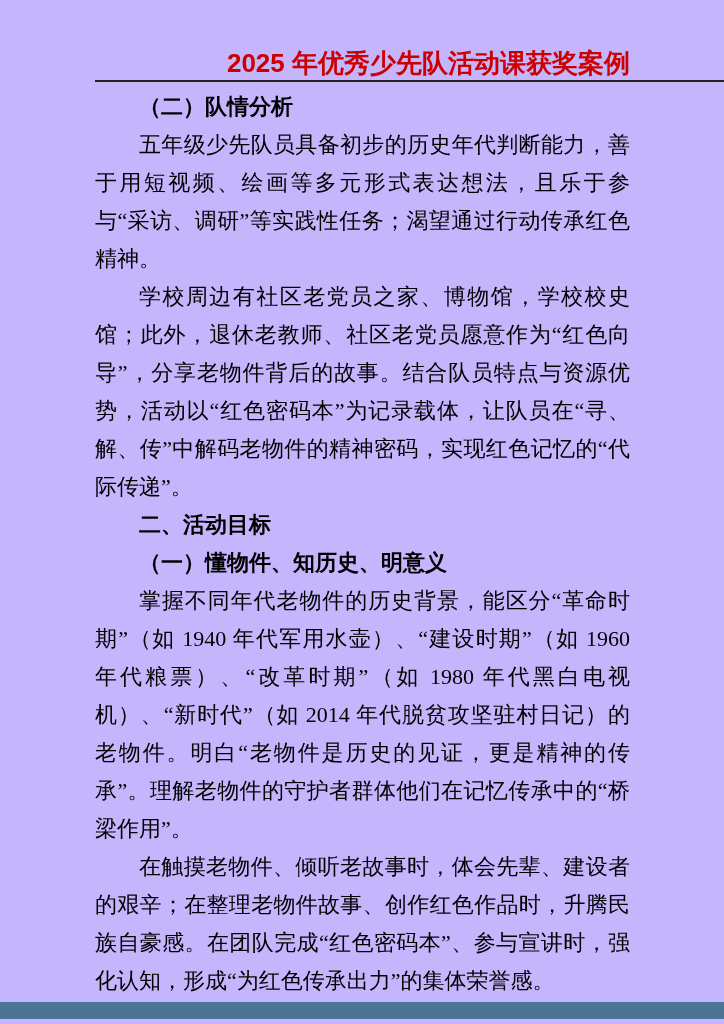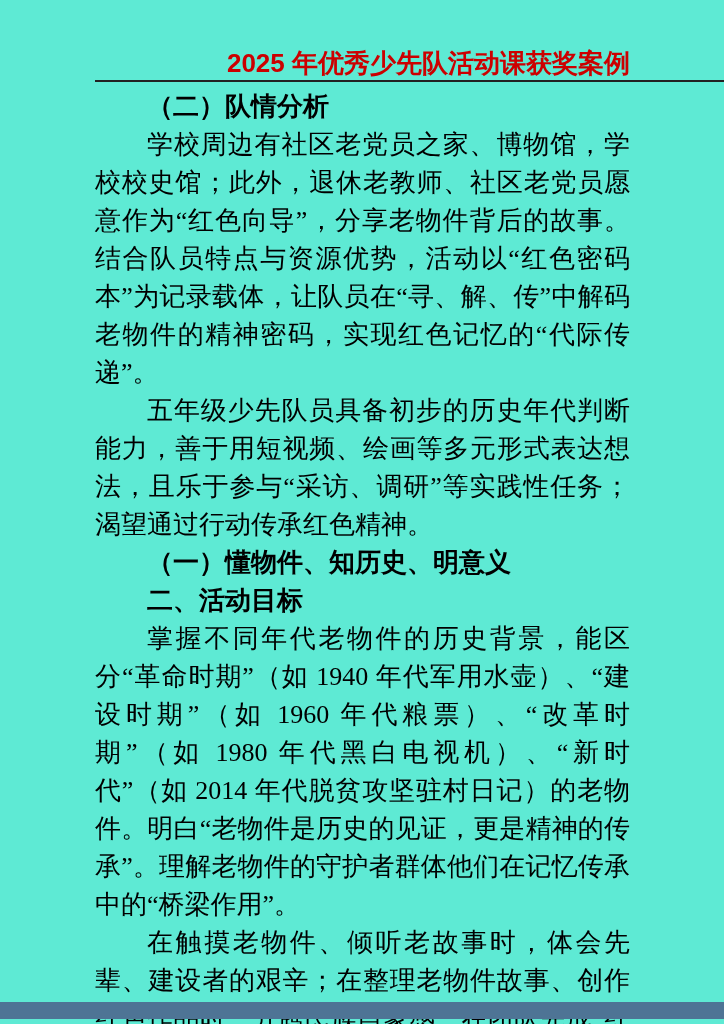--- a/index.html
+++ b/index.html
@@ -8,21 +8,21 @@
     height: 1024px;
     position: relative;
     background: #ffffff;
     overflow: hidden;
     font-family: "Liberation Serif", serif;
     color: #000000;
   }
   .page {
     position: absolute;
     inset: 0;
-    background: #5eead4;
+    background: #c4b5fd;
   }
   .doc-header {
     margin: 48px 94px 0 95px;
   }
   .doc-title {
     font-family: "Liberation Sans", sans-serif;
     font-weight: bold;
     font-size: 26px;
     line-height: 30px;
     color: #cc0000;
@@ -41,21 +41,21 @@
   .doc-body {
     margin: 6px 94px 0 95px;
     font-size: 22px;
     line-height: 38px;
     text-align: justify;
   }
   .doc-body p, .doc-body h2 {
     margin: 0;
     padding: 0;
     text-indent: 2em;
-    font-size: 26px;
+    font-size: 22px;
     line-height: 38px;
   }
   .doc-body h2 {
     font-weight: bold;
   }
   .footer-bar {
     position: absolute;
     left: 0;
     right: 0;
     bottom: 5px;
@@ -69,23 +69,23 @@
 <div class="page">
 
   <div class="doc-header">
     <div class="doc-title">2025 年优秀少先队活动课获奖案例</div>
   </div>
 
   <hr class="header-rule">
 
   <div class="doc-body">
     <h2>（二）队情分析</h2>
+    <p>五年级少先队员具备初步的历史年代判断能力，善于用短视频、绘画等多元形式表达想法，且乐于参与“采访、调研”等实践性任务；渴望通过行动传承红色精神。</p>
     <p>学校周边有社区老党员之家、博物馆，学校校史馆；此外，退休老教师、社区老党员愿意作为“红色向导”，分享老物件背后的故事。结合队员特点与资源优势，活动以“红色密码本”为记录载体，让队员在“寻、解、传”中解码老物件的精神密码，实现红色记忆的“代际传递”。</p>
-    <p>五年级少先队员具备初步的历史年代判断能力，善于用短视频、绘画等多元形式表达想法，且乐于参与“采访、调研”等实践性任务；渴望通过行动传承红色精神。</p>
+    <h2>二、活动目标</h2>
     <h2>（一）懂物件、知历史、明意义</h2>
-    <h2>二、活动目标</h2>
     <p>掌握不同年代老物件的历史背景，能区分“革命时期”（如 1940 年代军用水壶）、“建设时期”（如 1960 年代粮票）、“改革时期”（如 1980 年代黑白电视机）、“新时代”（如 2014 年代脱贫攻坚驻村日记）的老物件。明白“老物件是历史的见证，更是精神的传承”。理解老物件的守护者群体他们在记忆传承中的“桥梁作用”。</p>
     <p>在触摸老物件、倾听老故事时，体会先辈、建设者的艰辛；在整理老物件故事、创作红色作品时，升腾民族自豪感。在团队完成“红色密码本”、参与宣讲时，强化认知，形成“为红色传承出力”的集体荣誉感。</p>
   </div>
 
   <div class="footer-bar"></div>
 
 </div>
 
 </body></html>

